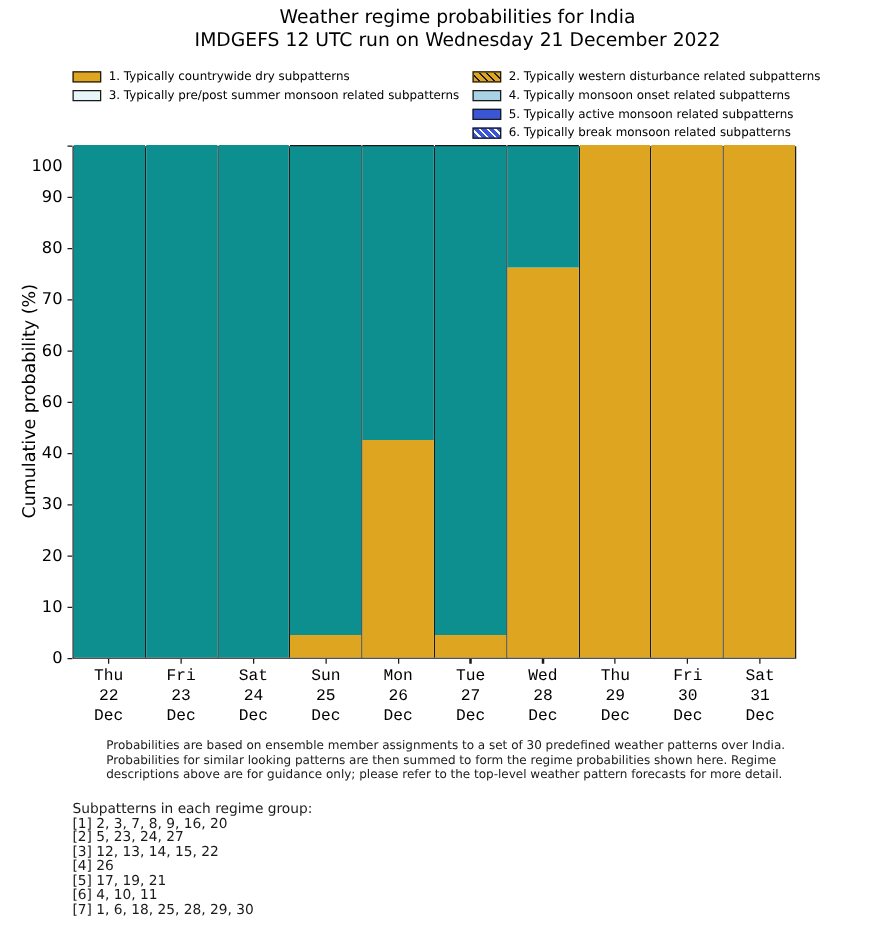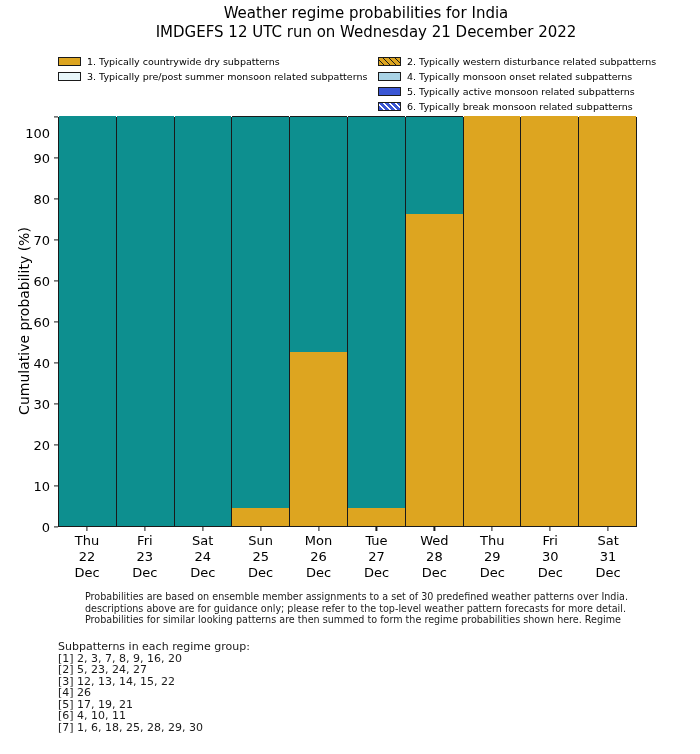--- a/index.html
+++ b/index.html
@@ -108,20 +108,21 @@
     position:absolute;left:58px;top:527px;
     width:579px;height:62px;
     display:flex;
   }
   .xtick{
     flex:1 1 0;
     text-align:center;
     font-size:13px;line-height:16px;
     padding-top:6px;
     position:relative;
+    font-family:Liberation Mono, monospace;
   }
   .xtick .tickmark{
     position:absolute;top:0;left:50%;
     width:1.2px;height:4px;background:#1a1a1a;
     transform:translateX(-50%);
   }
   
   #footnote{
     position:absolute;left:58px;top:591px;width:595px;
     font-size:9.6px;line-height:11.6px;
@@ -296,22 +297,22 @@
     <div class="xtick">
       <div class="tickmark"></div>
       <div>Sat</div>
       <div>31</div>
       <div>Dec</div>
     </div>
   </div>
 
 <div id="footnote">
   <div>Probabilities are based on ensemble member assignments to a set of 30 predefined weather patterns over India.</div>
+  <div>Probabilities for similar looking patterns are then summed to form the regime probabilities shown here. Regime</div>
   <div>descriptions above are for guidance only; please refer to the top-level weather pattern forecasts for more detail.</div>
-  <div>Probabilities for similar looking patterns are then summed to form the regime probabilities shown here. Regime</div>
 </div>
 
 <div id="subpatterns">
   <div>Subpatterns in each regime group:</div>
   <div id="subpattern-groups">
       <div>[1] 2, 3, 7, 8, 9, 16, 20</div>
       <div>[2] 5, 23, 24, 27</div>
       <div>[3] 12, 13, 14, 15, 22</div>
       <div>[4] 26</div>
       <div>[5] 17, 19, 21</div>

